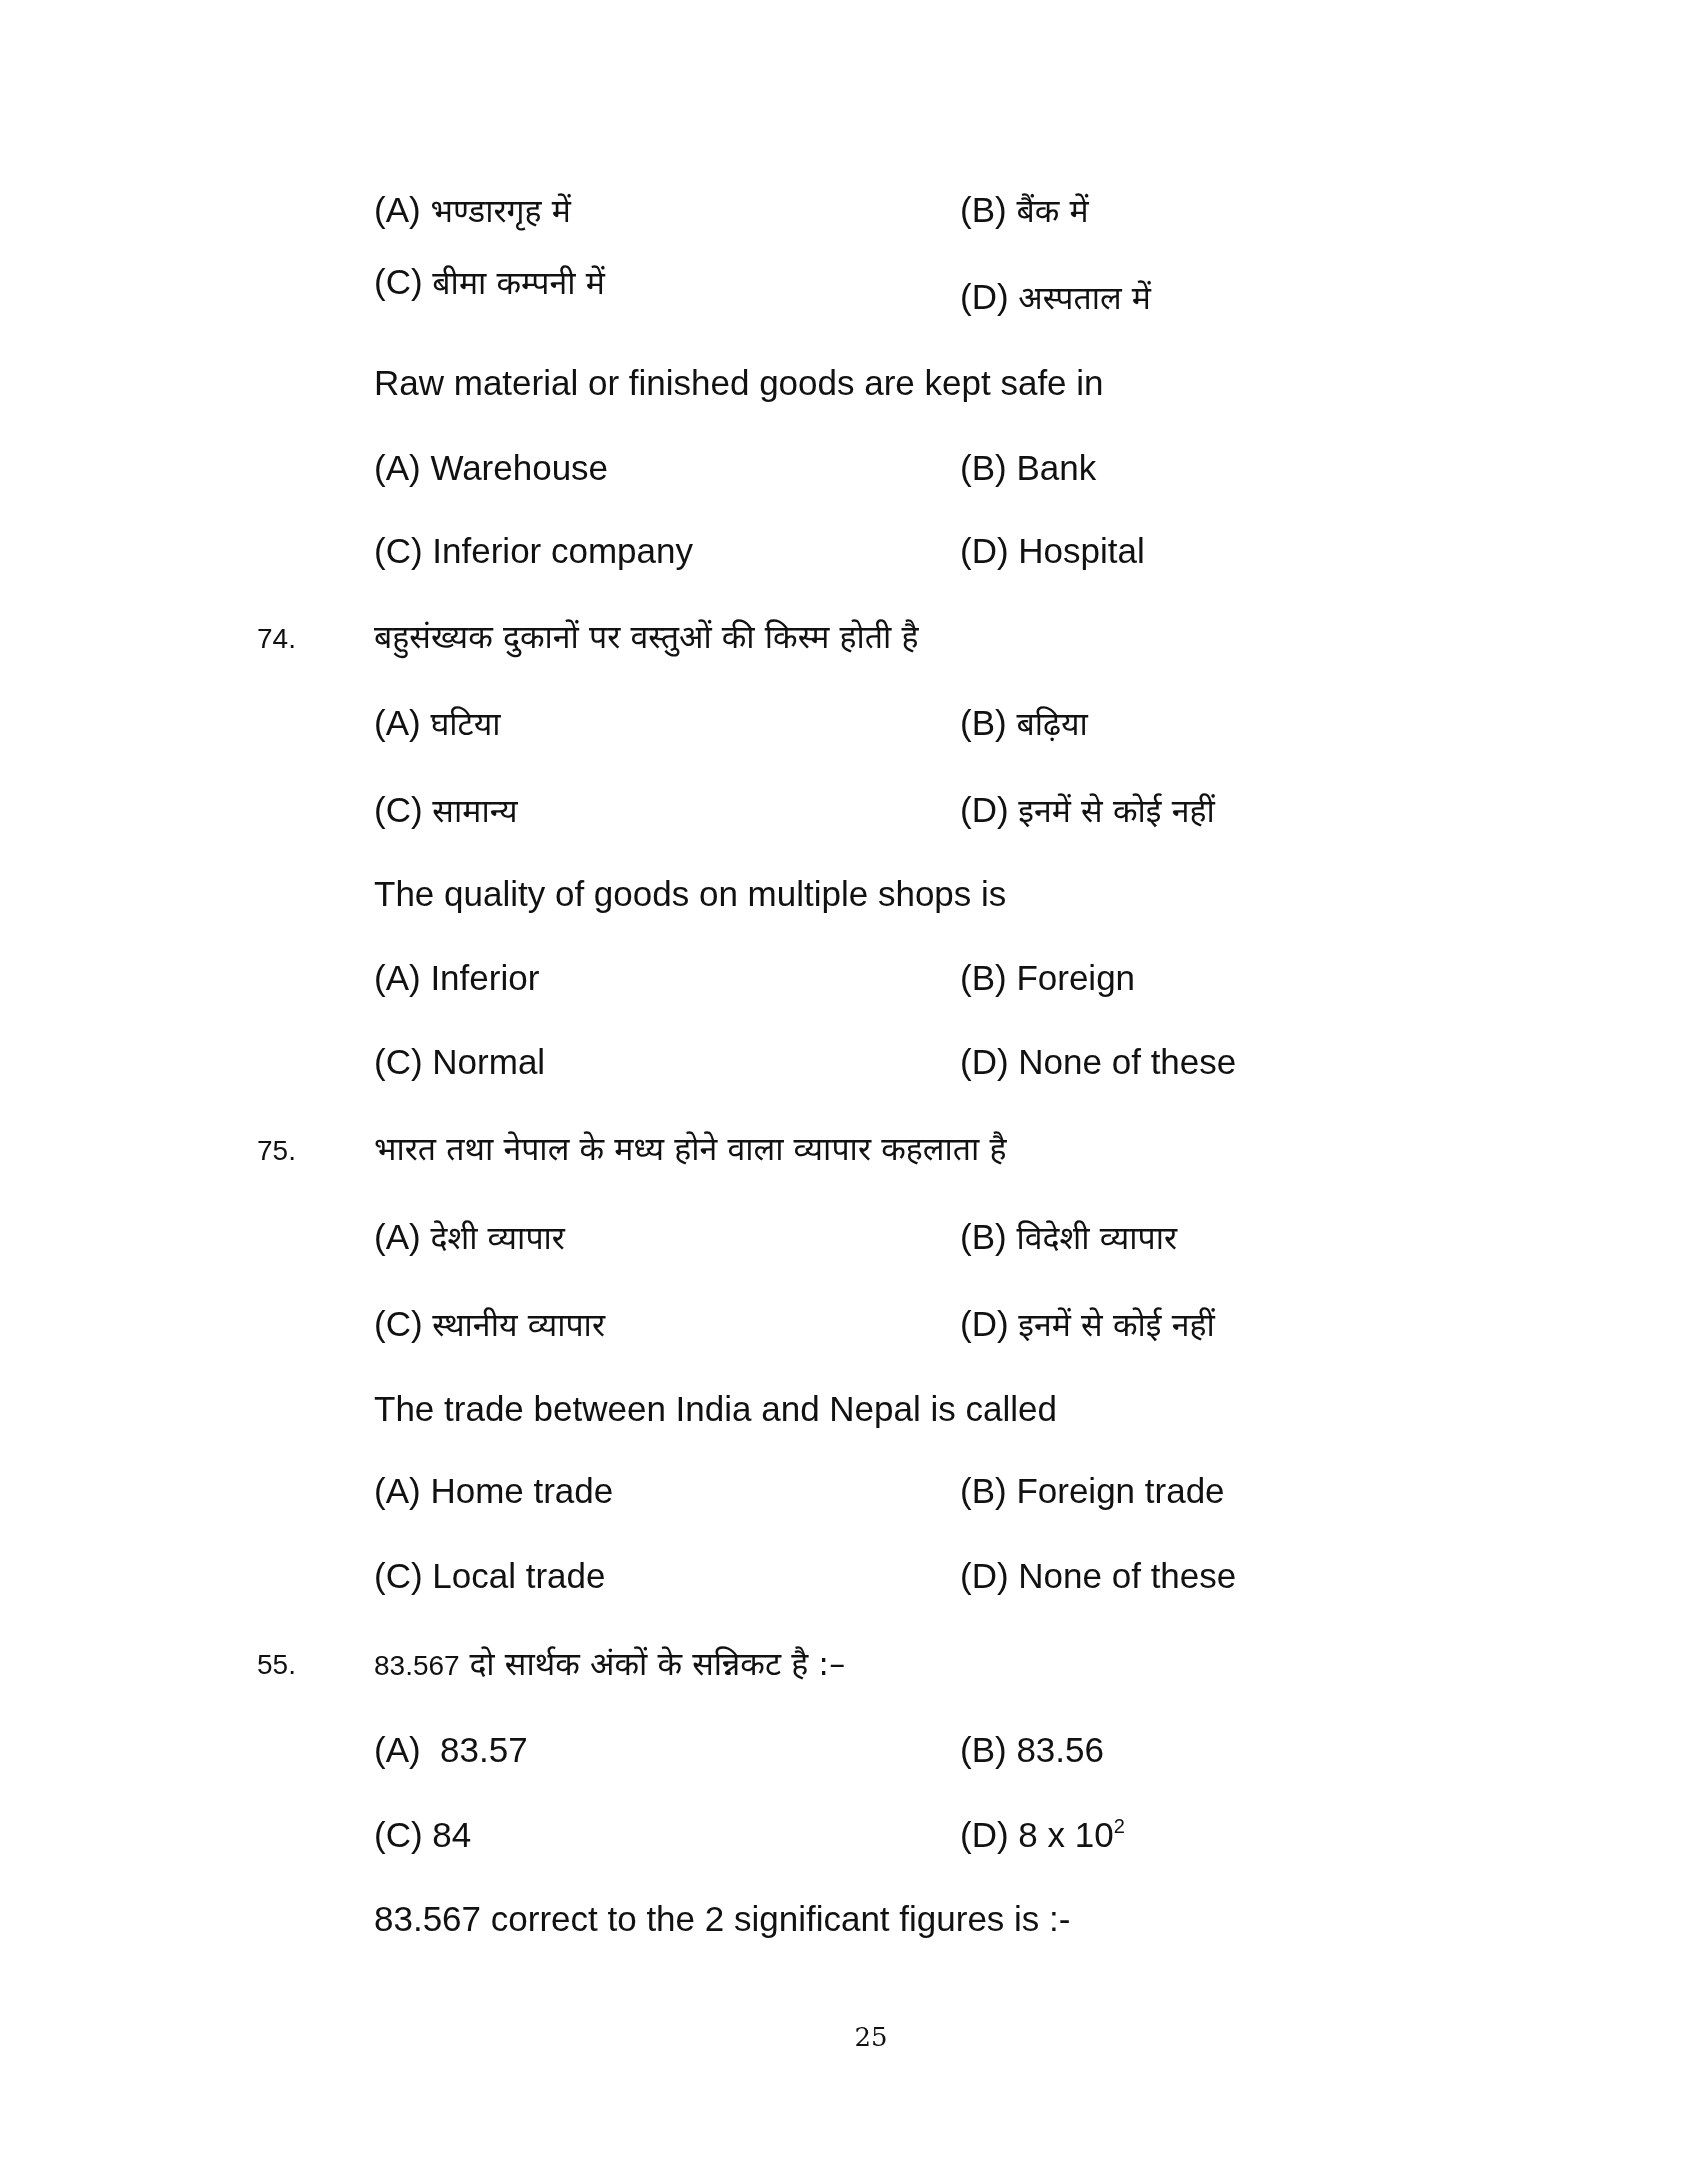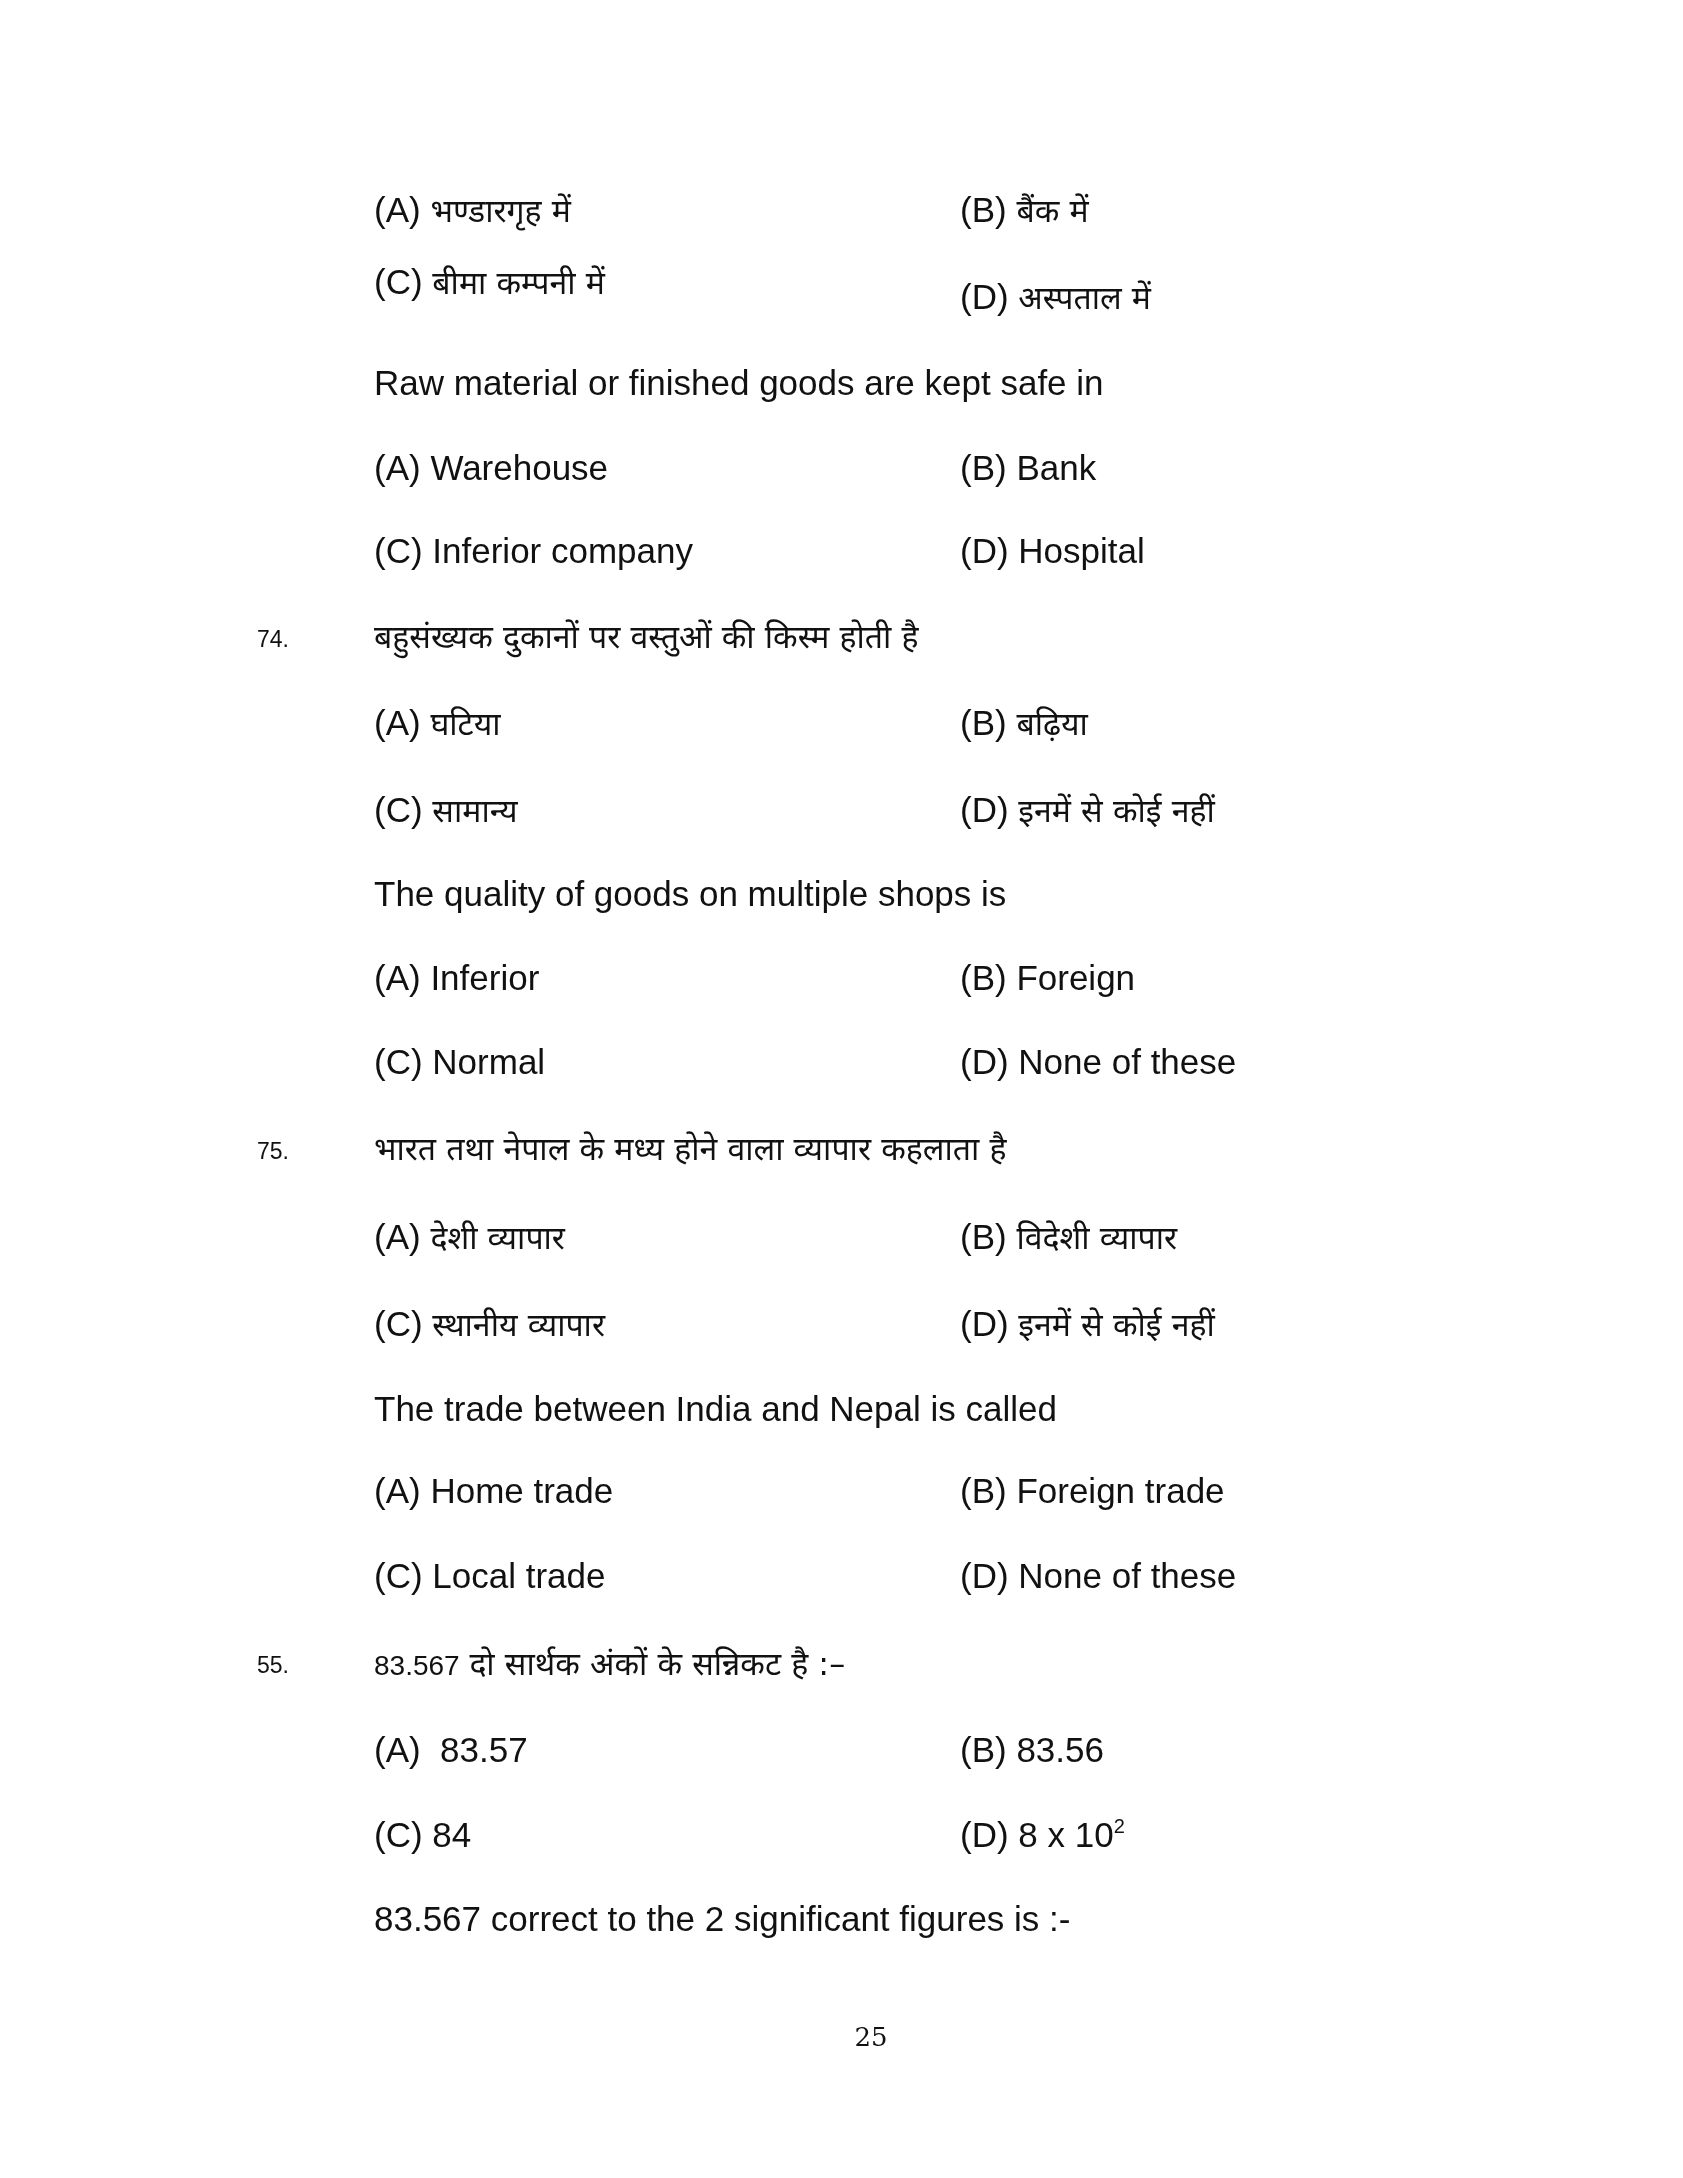--- a/index.html
+++ b/index.html
@@ -1,19 +1,19 @@
 <!DOCTYPE html>
 <html><head>
 <meta charset="utf-8">
 <style>
   html, body { margin: 0; padding: 0; background: #ffffff; }
   body { width: 1683px; height: 2178px; position: relative; overflow: hidden;
          font-family: "Liberation Sans", "DejaVu Sans", sans-serif; color: #111; }
   .line { position: absolute; font-size: 35px; line-height: 44px; white-space: nowrap; }
-  .qnum { position: absolute; left: 257px; font-size: 23px; line-height: 44px; }
+  .qnum { position: absolute; left: 257px; font-size: 28px; line-height: 44px; }
   .col-l { left: 350px; margin-left: 24px; }
   .col-r { left: 960px; }
   .hi { font-family: "DejaVu Sans", sans-serif; font-size: 32px; }
   sup { font-size: 20px; vertical-align: 14px; line-height: 0; }
   .pnum { position: absolute; left: 0; width: 1742px; text-align: center; top: 2022px;
           font-family: "DejaVu Serif", serif; font-size: 26px; }
 </style>
 </head>
 <body>
 

